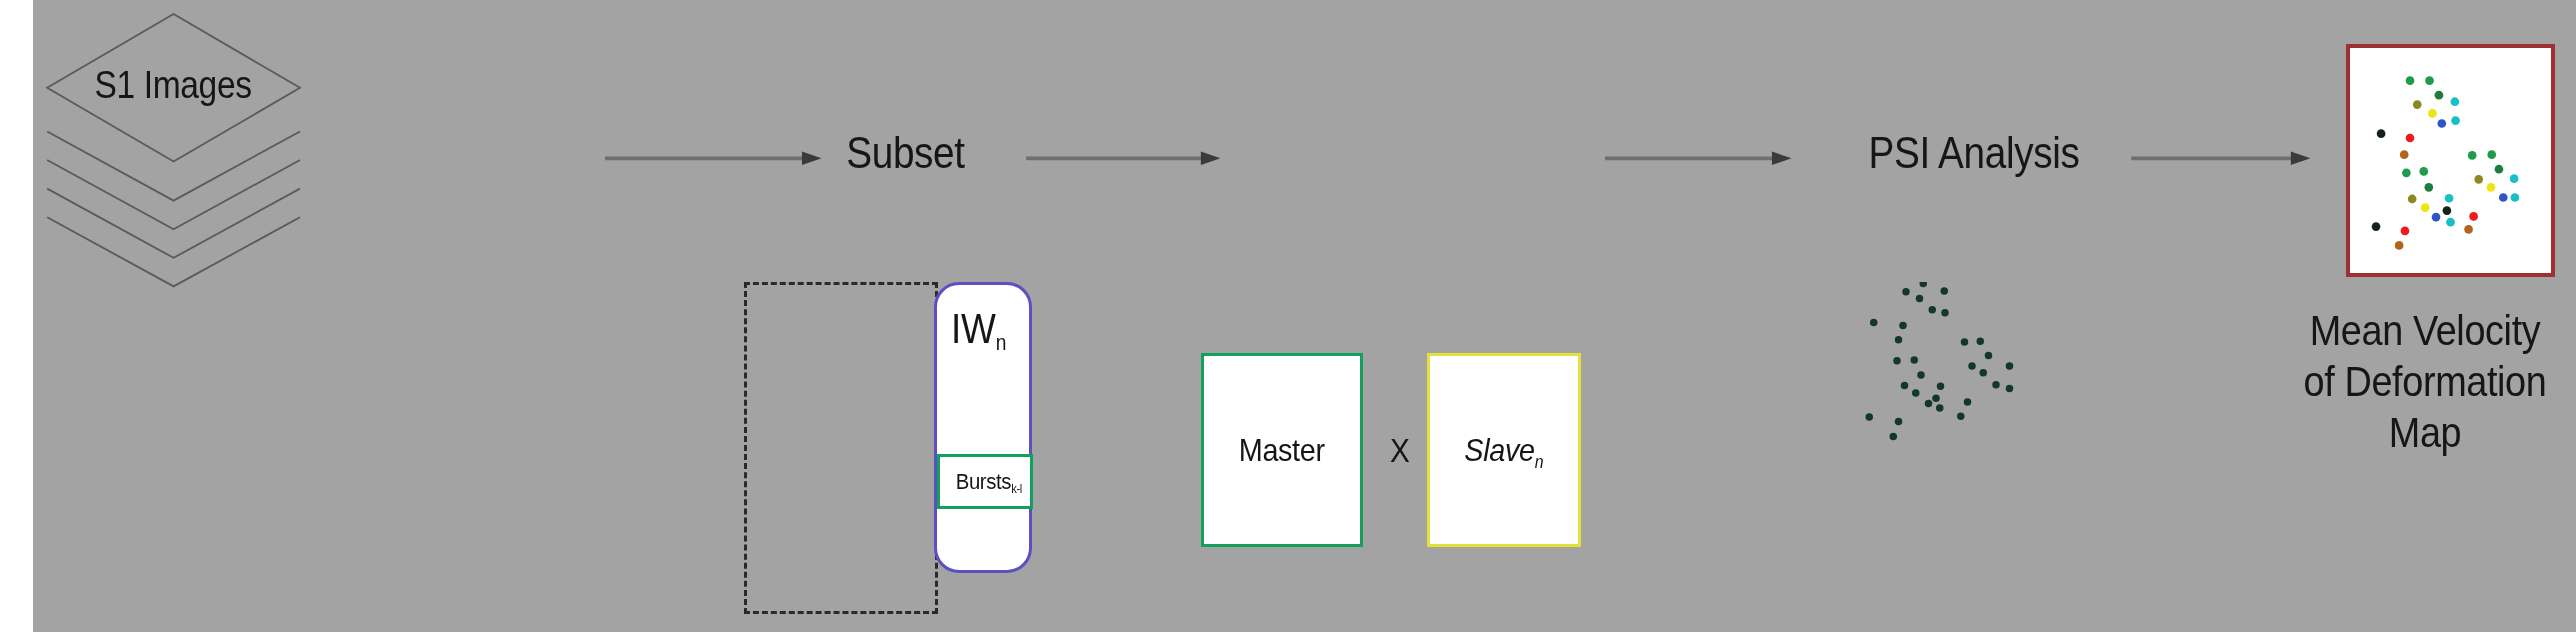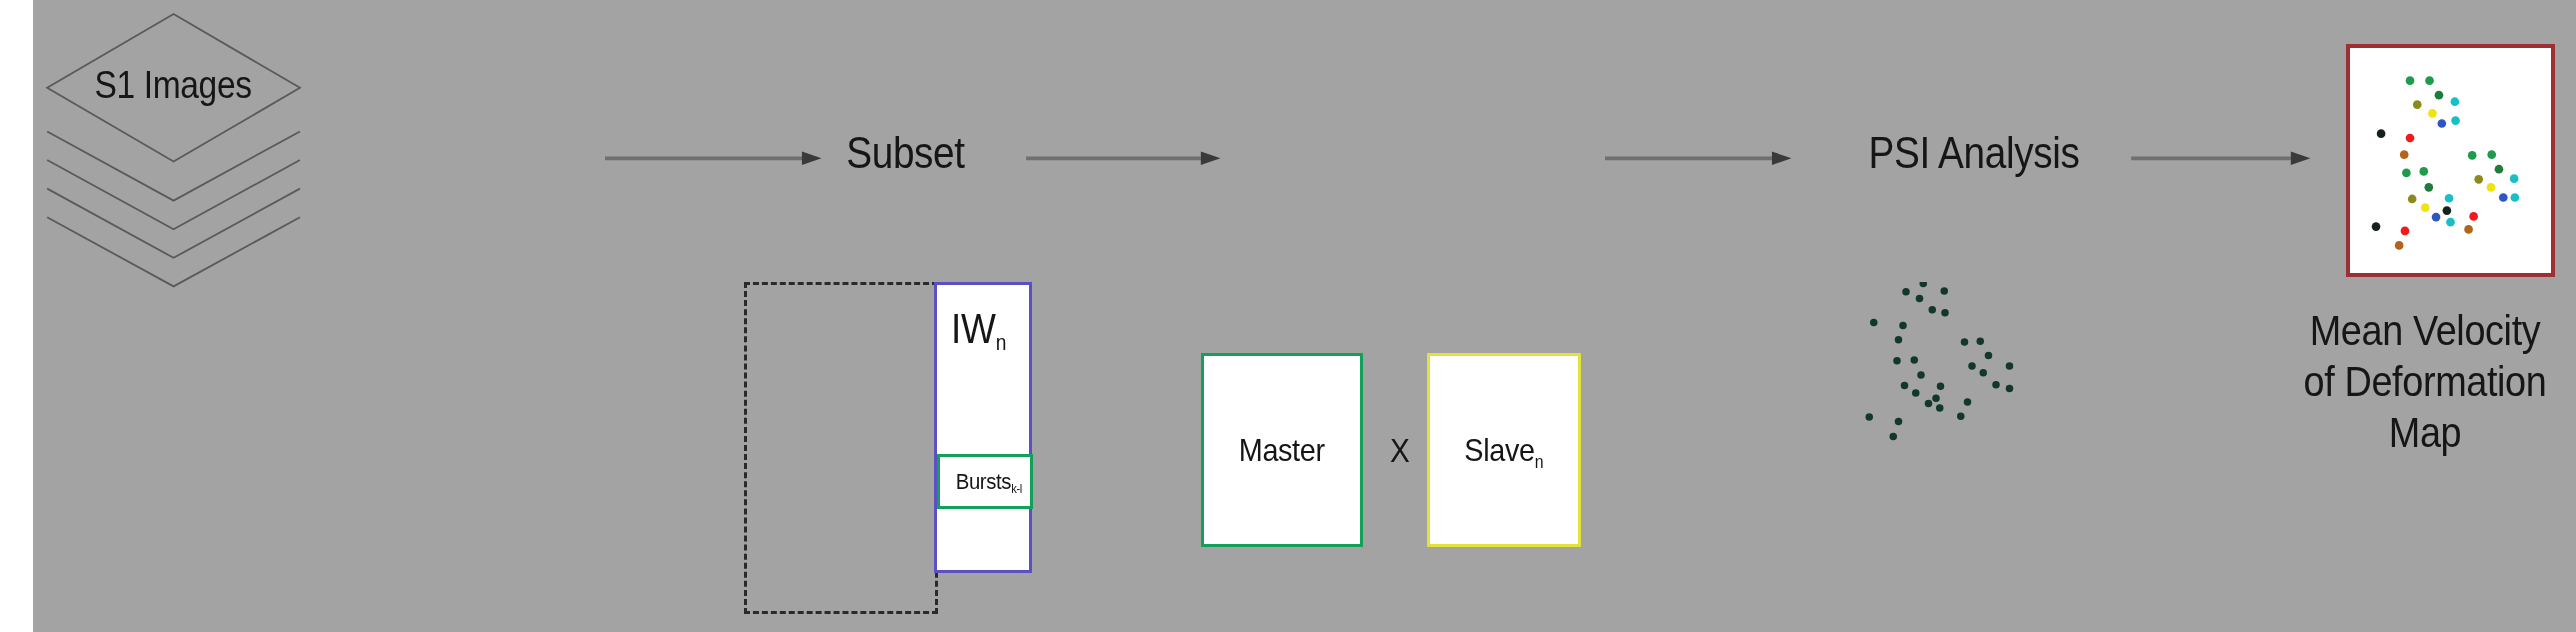--- a/index.html
+++ b/index.html
@@ -105,21 +105,21 @@
 
   
   .ms-box {
     box-sizing: border-box;
     background: #ffffff;
     display: flex;
     align-items: center;
     justify-content: center;
   }
   .master-box { border: 3.8px solid #12A05A; }
-  .slave-box  { border: 3.8px solid #E2E23A; }
+  .slave-box  { border: 3.8px solid #E2E23A; font-style: italic; }
   .ms-label {
     font-size: 32px;
     transform: scaleX(0.9);
     white-space: nowrap;
   }
   .ms-label sub {
     font-size: 0.55em;
     vertical-align: baseline;
     position: relative;
     top: 0.42em;
@@ -189,21 +189,21 @@
 
   <div class="abs arrow" style="left:2098px; top:147px;">
     <svg width="181" height="22.6" viewBox="0 0 240 30" xmlns="http://www.w3.org/2000/svg">
       <line x1="0" y1="15" x2="212" y2="15" stroke="#6f6f6f" stroke-width="5"></line>
       <path d="M212 6 L238 15 L212 24 Z" fill="#3a3a3a"></path>
     </svg>
   </div>
 
   <div class="abs dashed-box" style="left:711px; top:282px; width:194px; height:332px;"></div>
 
-  <div class="abs iw-box" style="left:901px; top:282px; width:98px; height:291px;">
+  <div class="abs iw-box" style="left:901px; top:282px; width:98px; height:291px;border-radius:25px;">
     <div class="abs label iw-label" style="left:13.5px; top:19.6px;">
       <span>IW</span><sub>n</sub>
     </div>
 
     <div class="abs bursts-box" style="left:0px; top:169px; width:96px; height:55px;">
       <div class="label bursts-label">
         <span>Bursts</span><sub>k-l</sub>
       </div>
     </div>
   </div>

